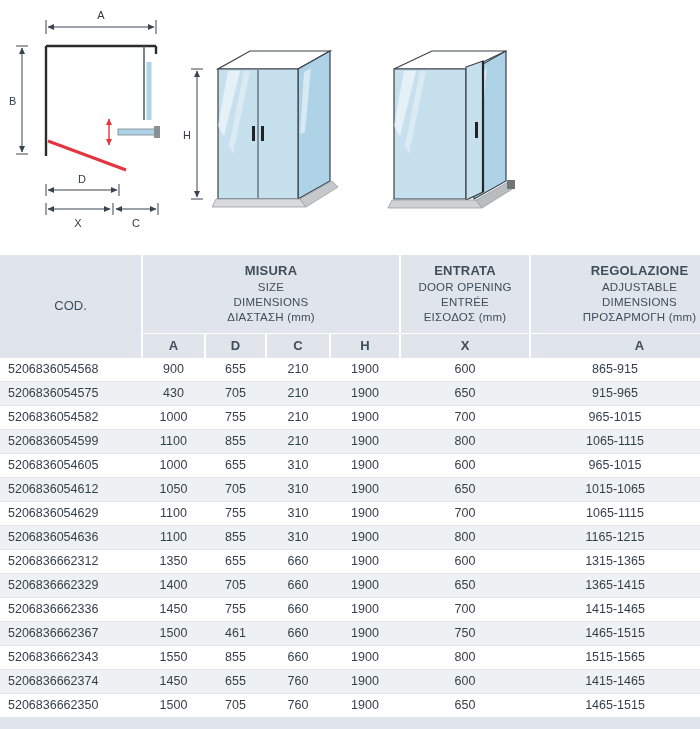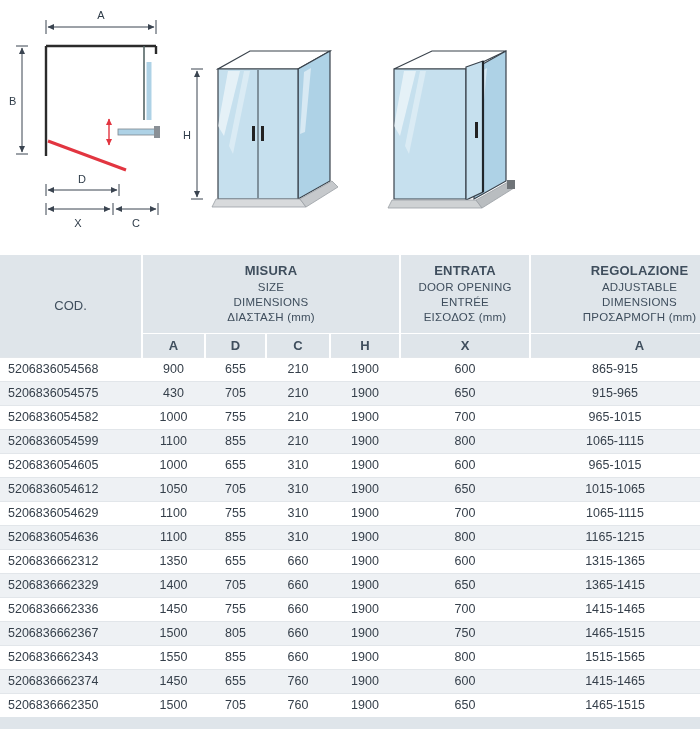--- a/index.html
+++ b/index.html
@@ -310,21 +310,21 @@
           <td>1450</td>
           <td>755</td>
           <td>660</td>
           <td>1900</td>
           <td>700</td>
           <td>1415-1465</td>
         </tr>
         <tr>
           <td class="cod">5206836662367</td>
           <td>1500</td>
-          <td>805</td>
+          <td>461</td>
           <td>660</td>
           <td>1900</td>
           <td>750</td>
           <td>1465-1515</td>
         </tr>
         <tr>
           <td class="cod">5206836662343</td>
           <td>1550</td>
           <td>855</td>
           <td>660</td>

